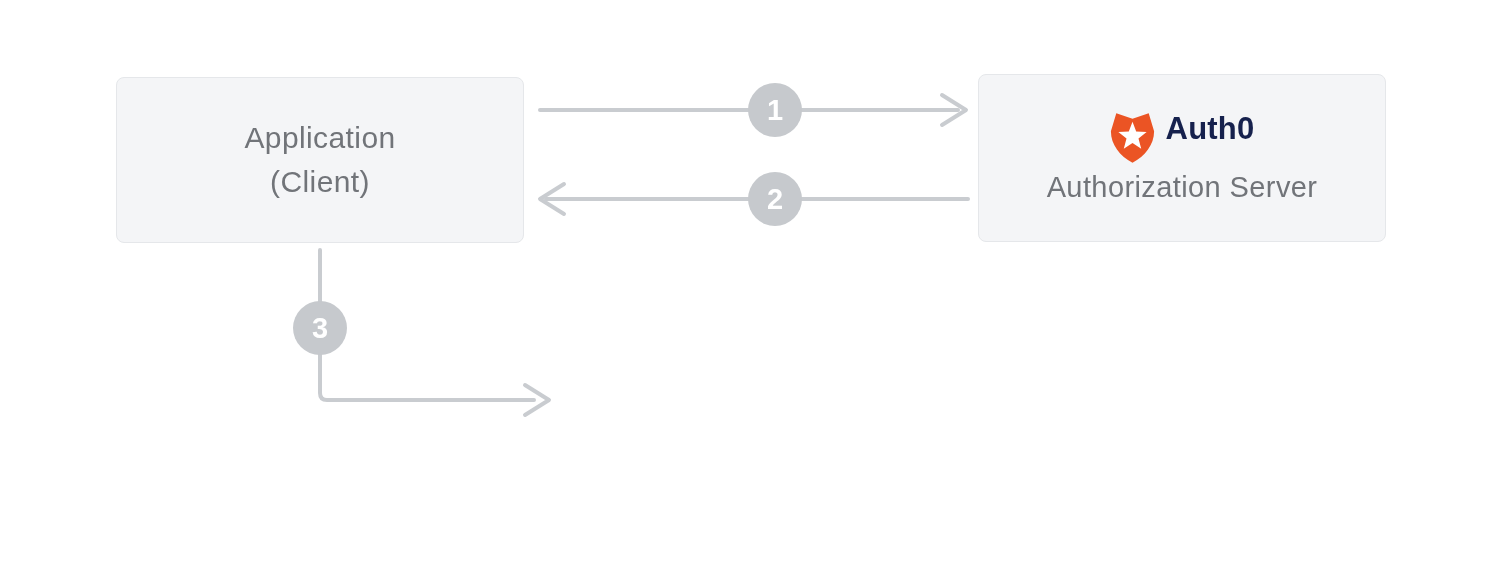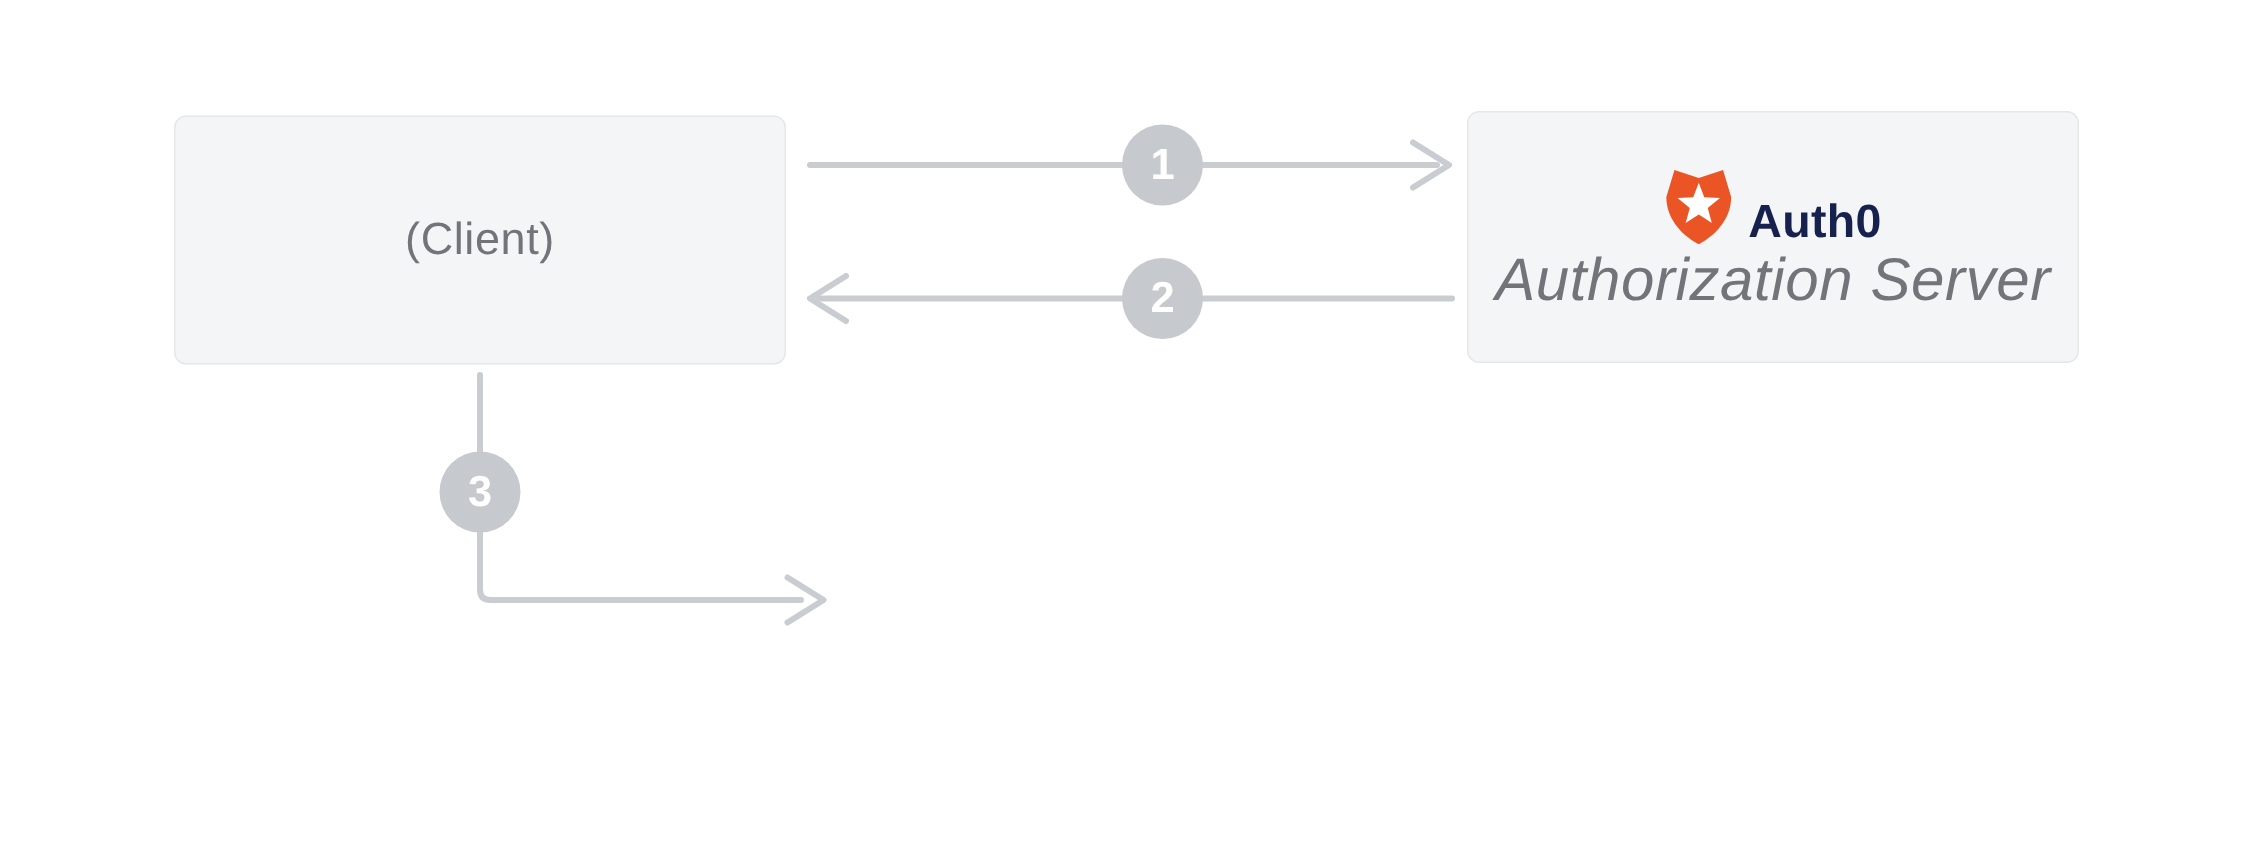--- a/index.html
+++ b/index.html
@@ -44,33 +44,33 @@
     font-size: 30px;
     line-height: 44px;
     letter-spacing: 0.4px;
   }
   .box-application { left: 116px; top: 77px;  width: 408px; height: 166px; }
   .box-auth       { left: 978px; top: 74px;  width: 408px; height: 168px; }
   .box-api        { left: 568px; top: 314px; width: 409px; height: 168px; }
 
   .brand-row {
     display: flex;
-    align-items: flex-end;
+    align-items: flex-start;
     gap: 11px;
     margin-bottom: 7px;
   }
   .brand-logo { width: 45px; height: 50px; display: block; }
   .brand-name {
     font-size: 31px;
     font-weight: 700;
     color: var(--brand-navy, #16214d);
     letter-spacing: 0.2px;
     line-height: 1;
   }
-  .auth-label { font-size: 40px; line-height: 34px; font-style: italic; }
+  .auth-label { font-size: 29px; line-height: 34px; }
 
   .step-circle {
     position: absolute;
     width: 54px;
     height: 54px;
     border-radius: 50%;
     background: var(--circle-bg, #c6c9cd);
     color: var(--circle-text, #ffffff);
     display: flex;
     align-items: center;
@@ -96,20 +96,21 @@
       <path class="arrow-path" d="M968 199 L546 199"></path>
       <path class="arrow-path" d="M564 184 L540 199 L564 214"></path>
     </g>
     <g>
       <path class="arrow-path" d="M320 250 L320 393 Q320 400 327 400 L534 400"></path>
       <path class="arrow-path" d="M525 385 L549 400 L525 415"></path>
     </g>
   </svg>
 
   <div class="node-box box-application">
+    <div>Application</div>
     <div>(Client)</div>
   </div>
 
   <div class="node-box box-auth">
     <div class="brand-row">
       <svg class="brand-logo" viewBox="0 0 100 110">
         <path d="M50 12 L14 0 L2 40 C2 70 22 95 50 110 C78 95 98 70 98 40 L86 0 Z" fill="var(--brand-orange, #eb5424)"></path>
         <path d="M50 19 L58.2 40.7 L81.4 41.8 L63.3 56.3 L69.4 78.7 L50 66 L30.6 78.7 L36.7 56.3 L18.6 41.8 L41.8 40.7 Z" fill="#ffffff"></path>
       </svg>
       <span class="brand-name">Auth0</span>

